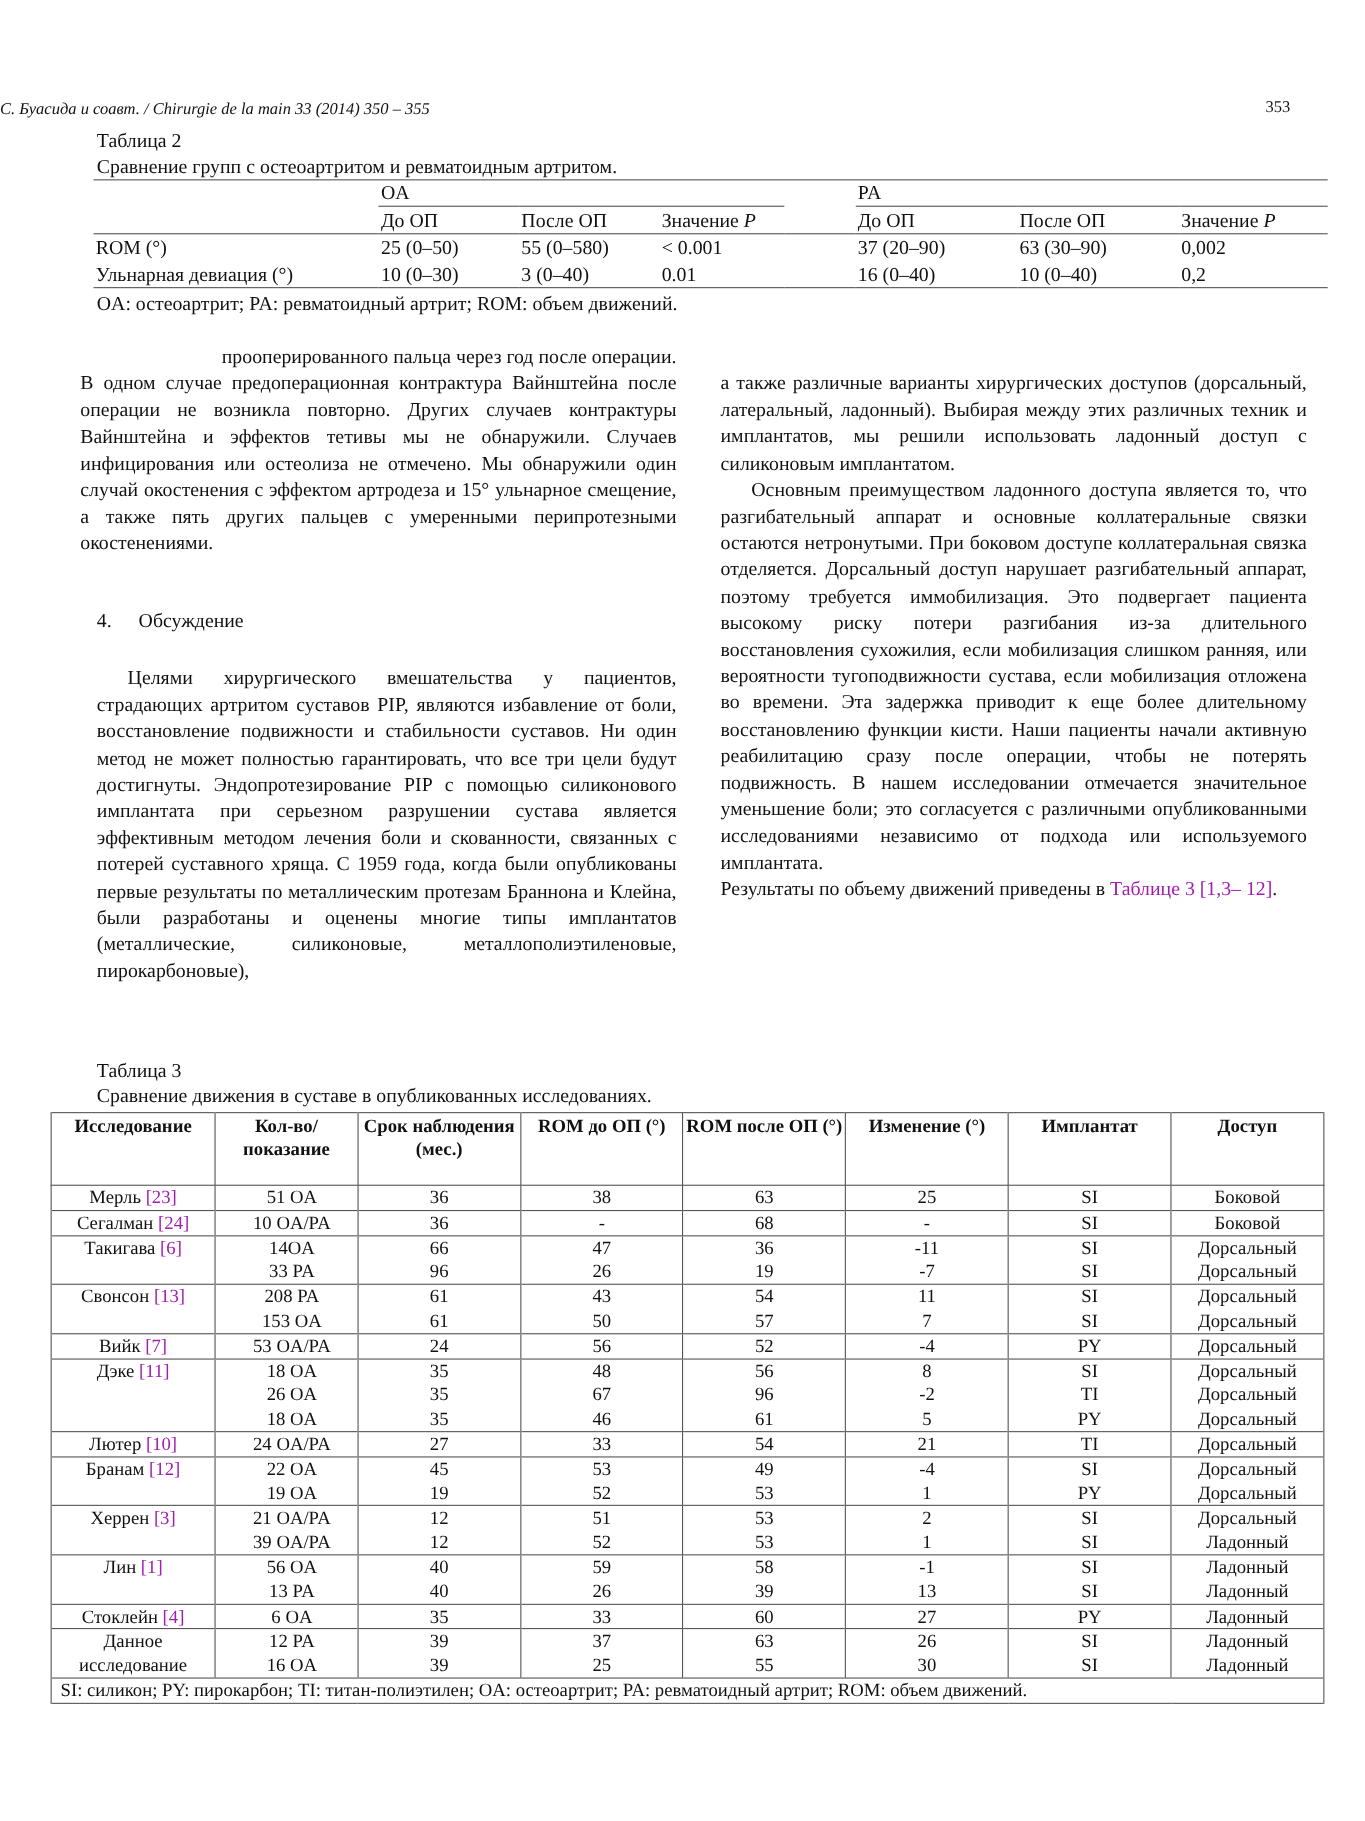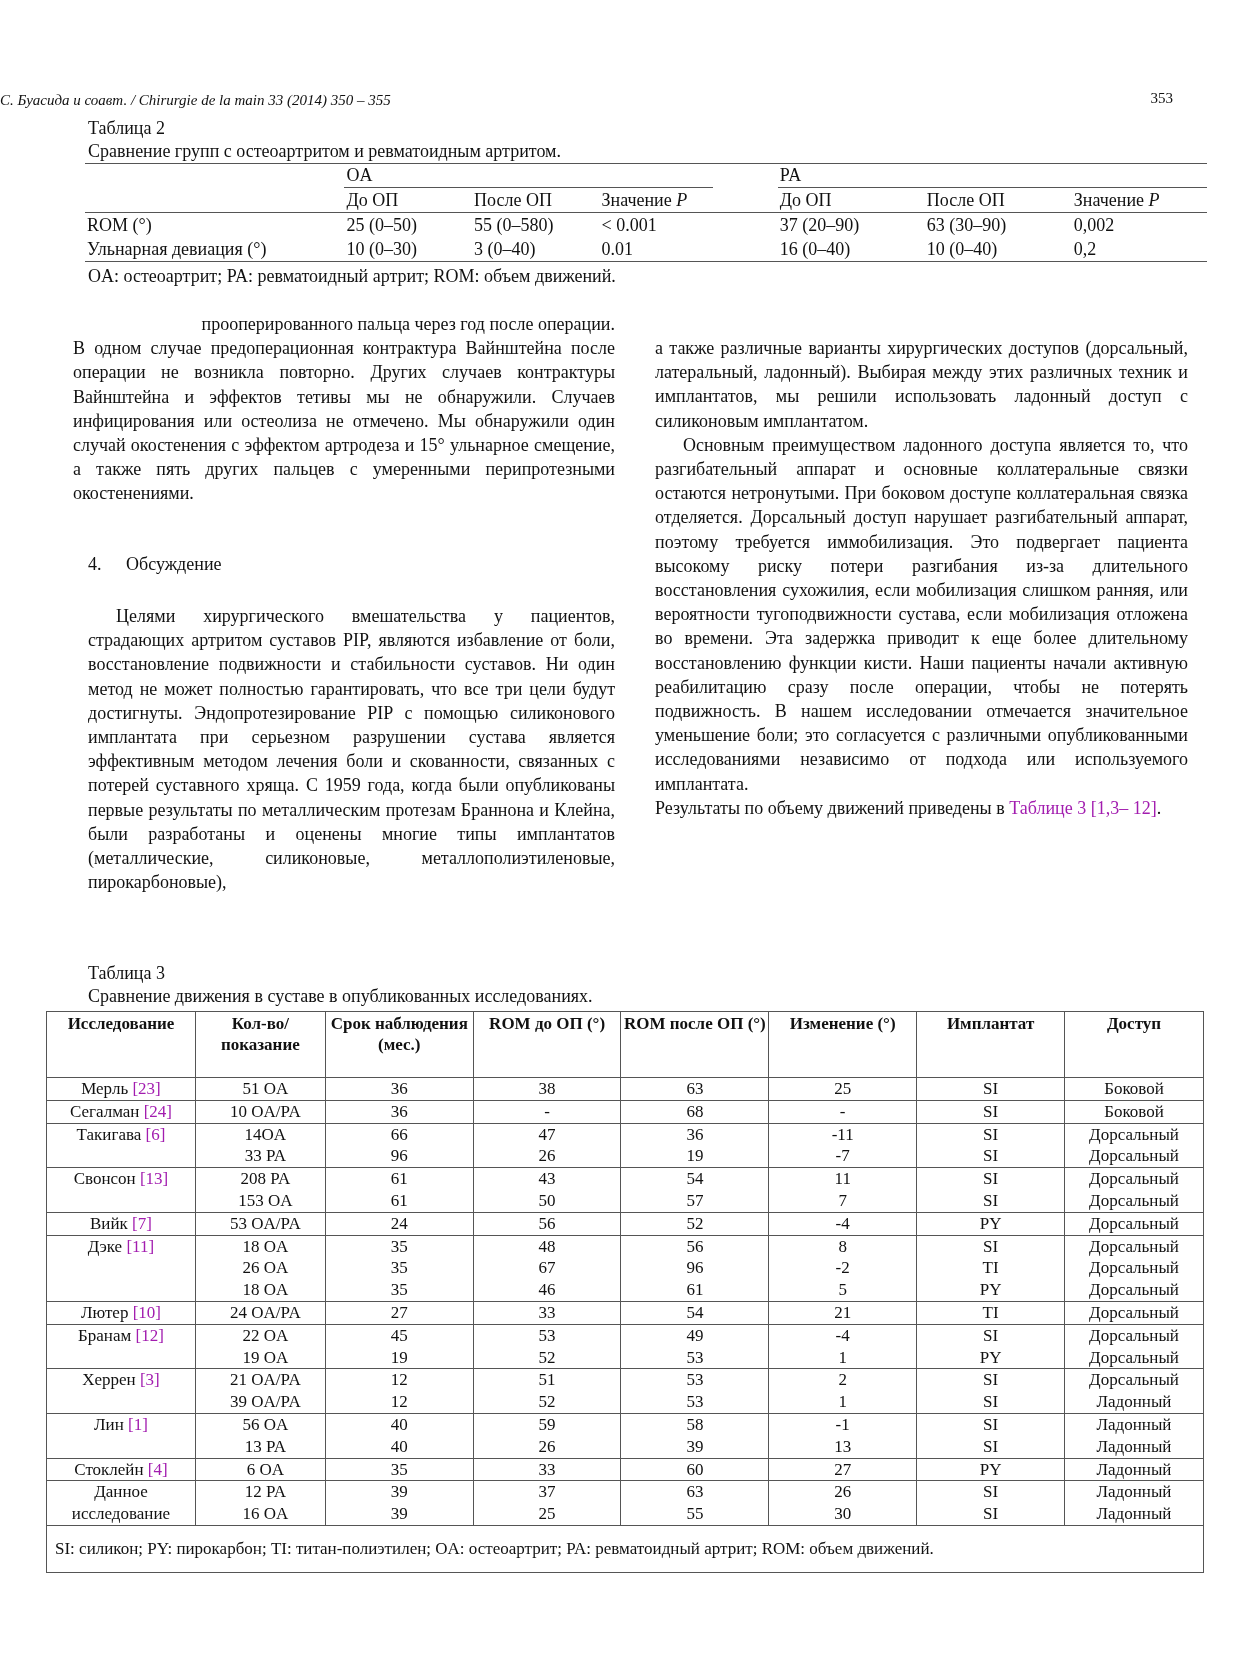--- a/index.html
+++ b/index.html
@@ -40,21 +40,21 @@
   .t3 th, .t3 td { border-left: 1.5px solid #555; border-right: 1.5px solid #555; }
   .t3 th {
     font-weight: bold; vertical-align: top; padding: 1px 2px;
     border-bottom: 1.5px solid #555; line-height: 21px; height: 63px;
   }
   .t3 td { padding: 0 4px; line-height: 21.8px; vertical-align: top; }
   .t3 tr.group td { border-top: 1.5px solid #555; }
   .t3 .c { text-align: center; }
   .t3 .l { text-align: center; }
   .t3 .pad { padding-left: 14px; }
-  .t3 .foot td { border-top: 1.5px solid #555; padding: 12px 8px; margin-top: 44px; }
+  .t3 .foot td { border-top: 1.5px solid #555; padding: 0 8px; margin-top: 44px; }
   .sub { display: block; }
 </style>
 </head>
 <body>
 
 <div class="abs running-head">С. Буасида и соавт.  / Chirurgie de la main 33 (2014) 350 – 355</div>
 <div class="abs page-num">353</div>
 
 <div class="abs t2-caption">
   <div>Таблица 2</div>

